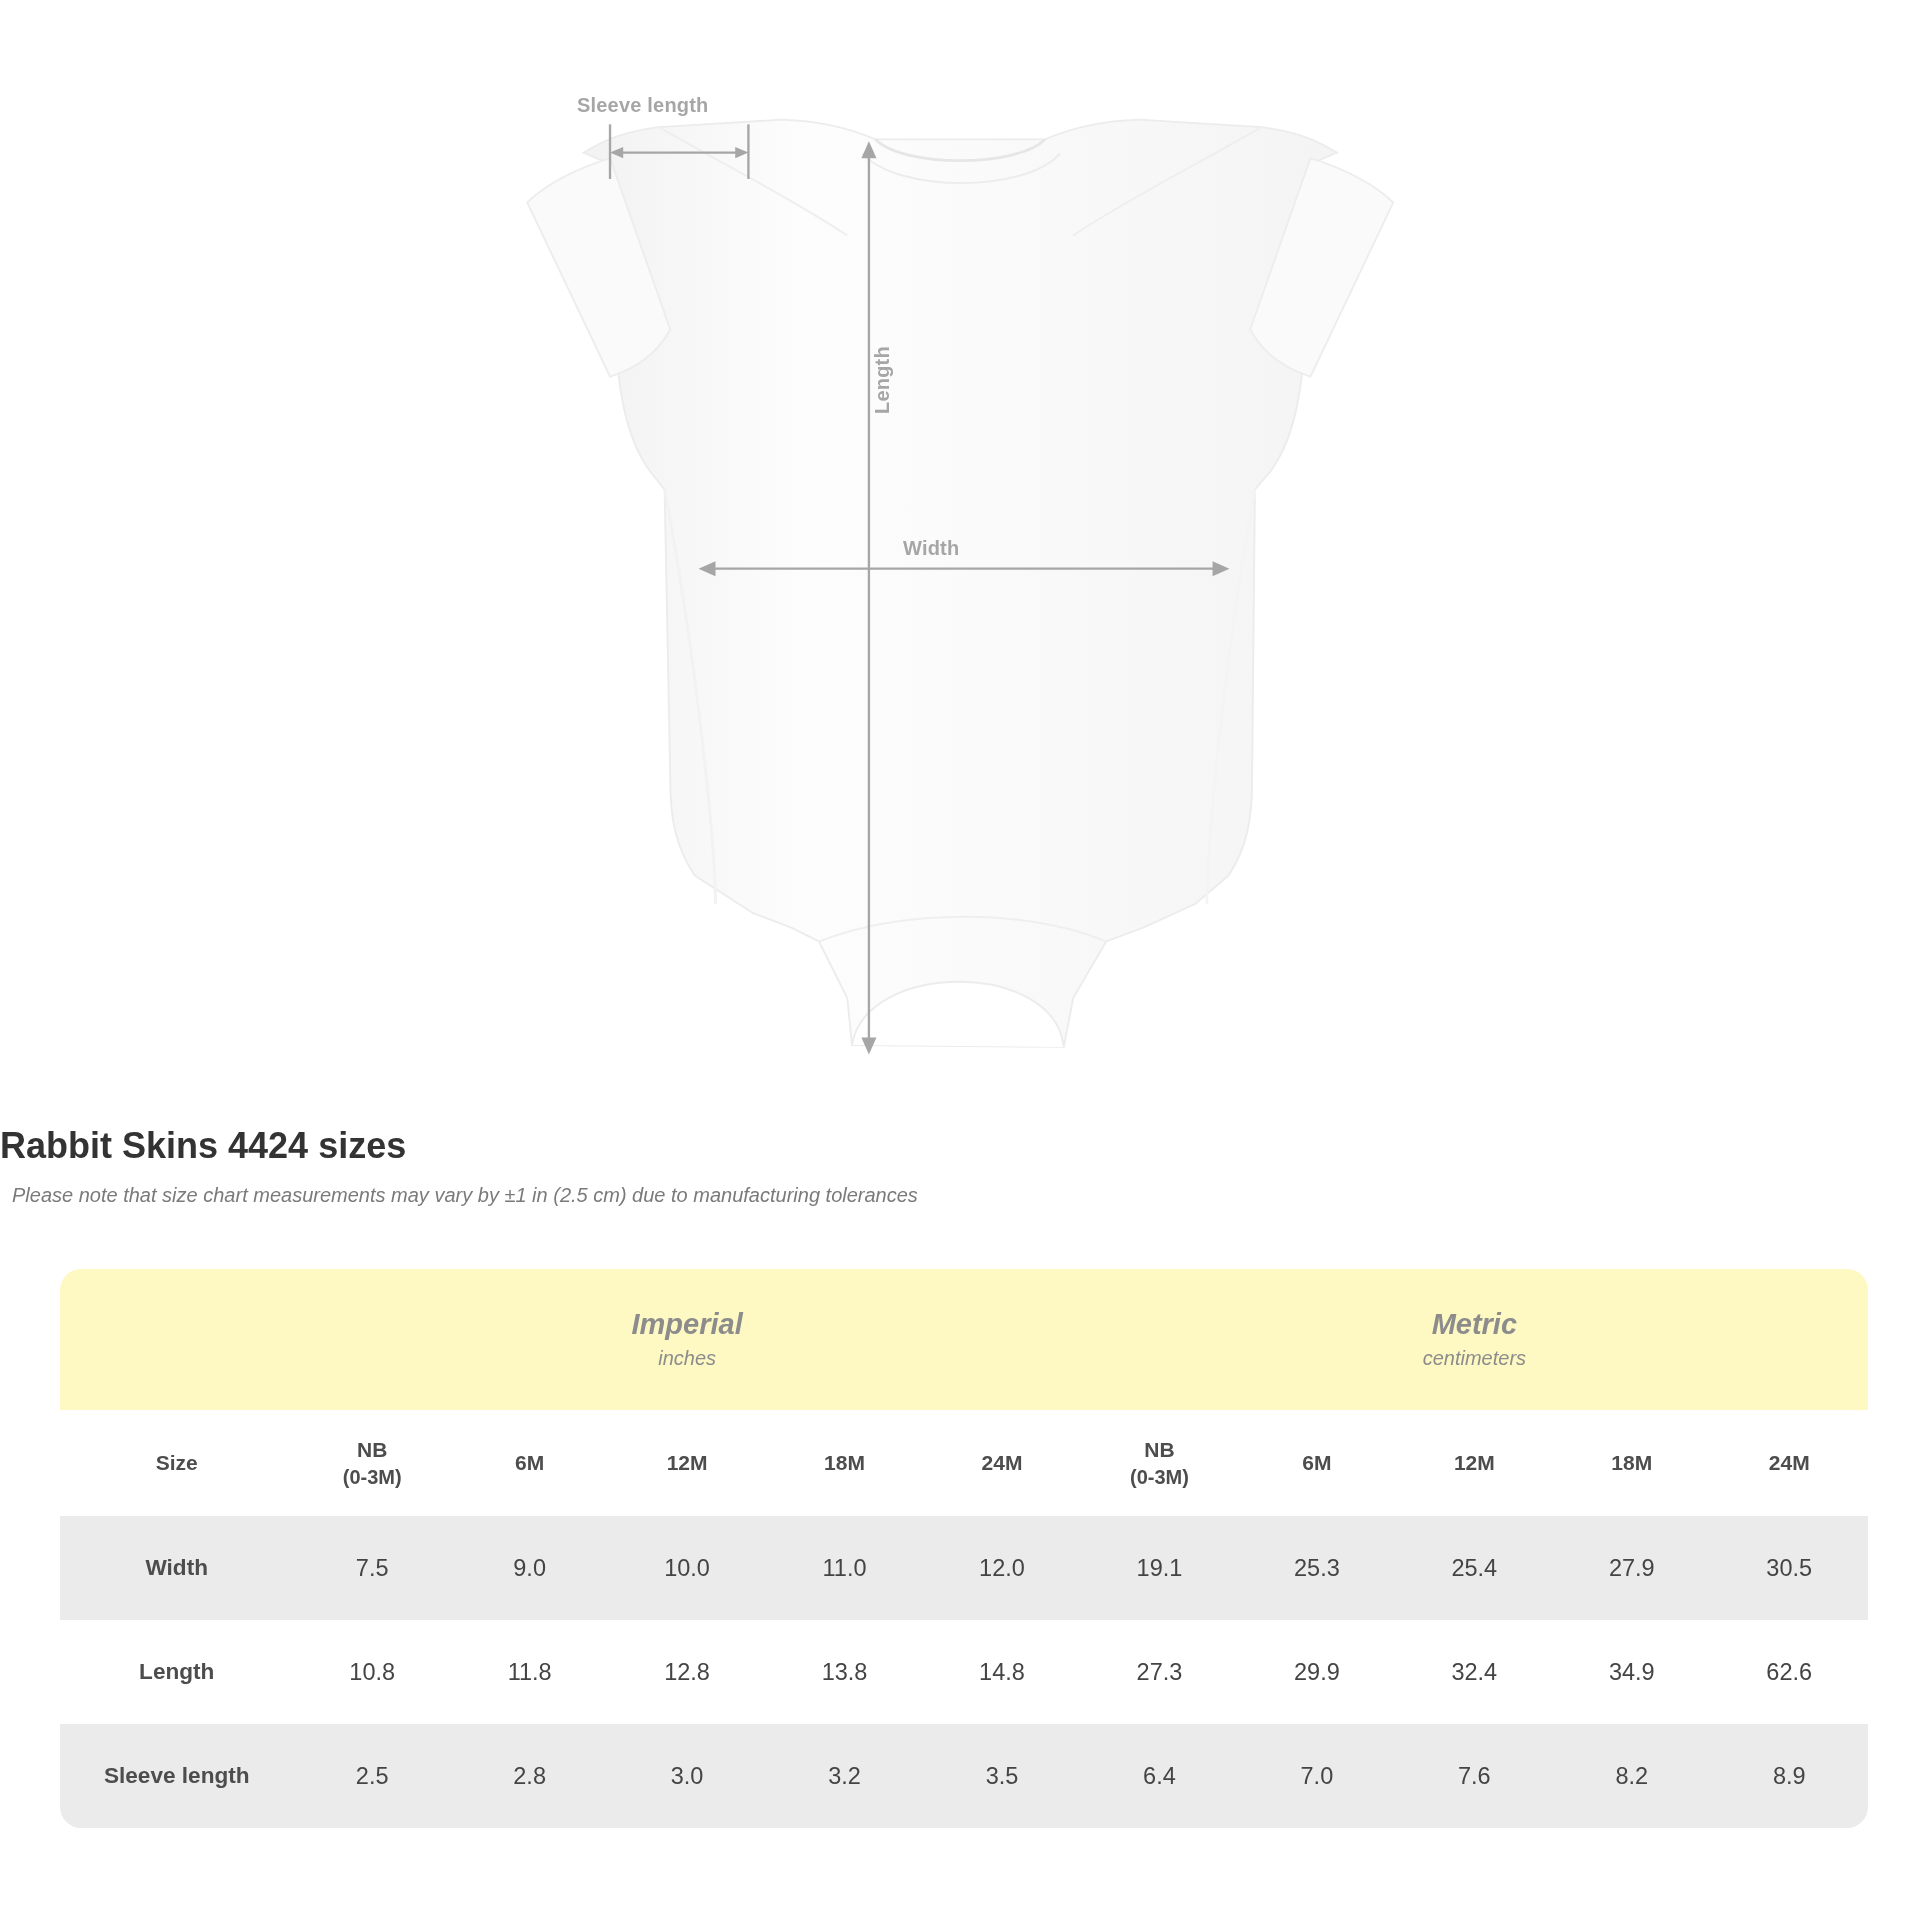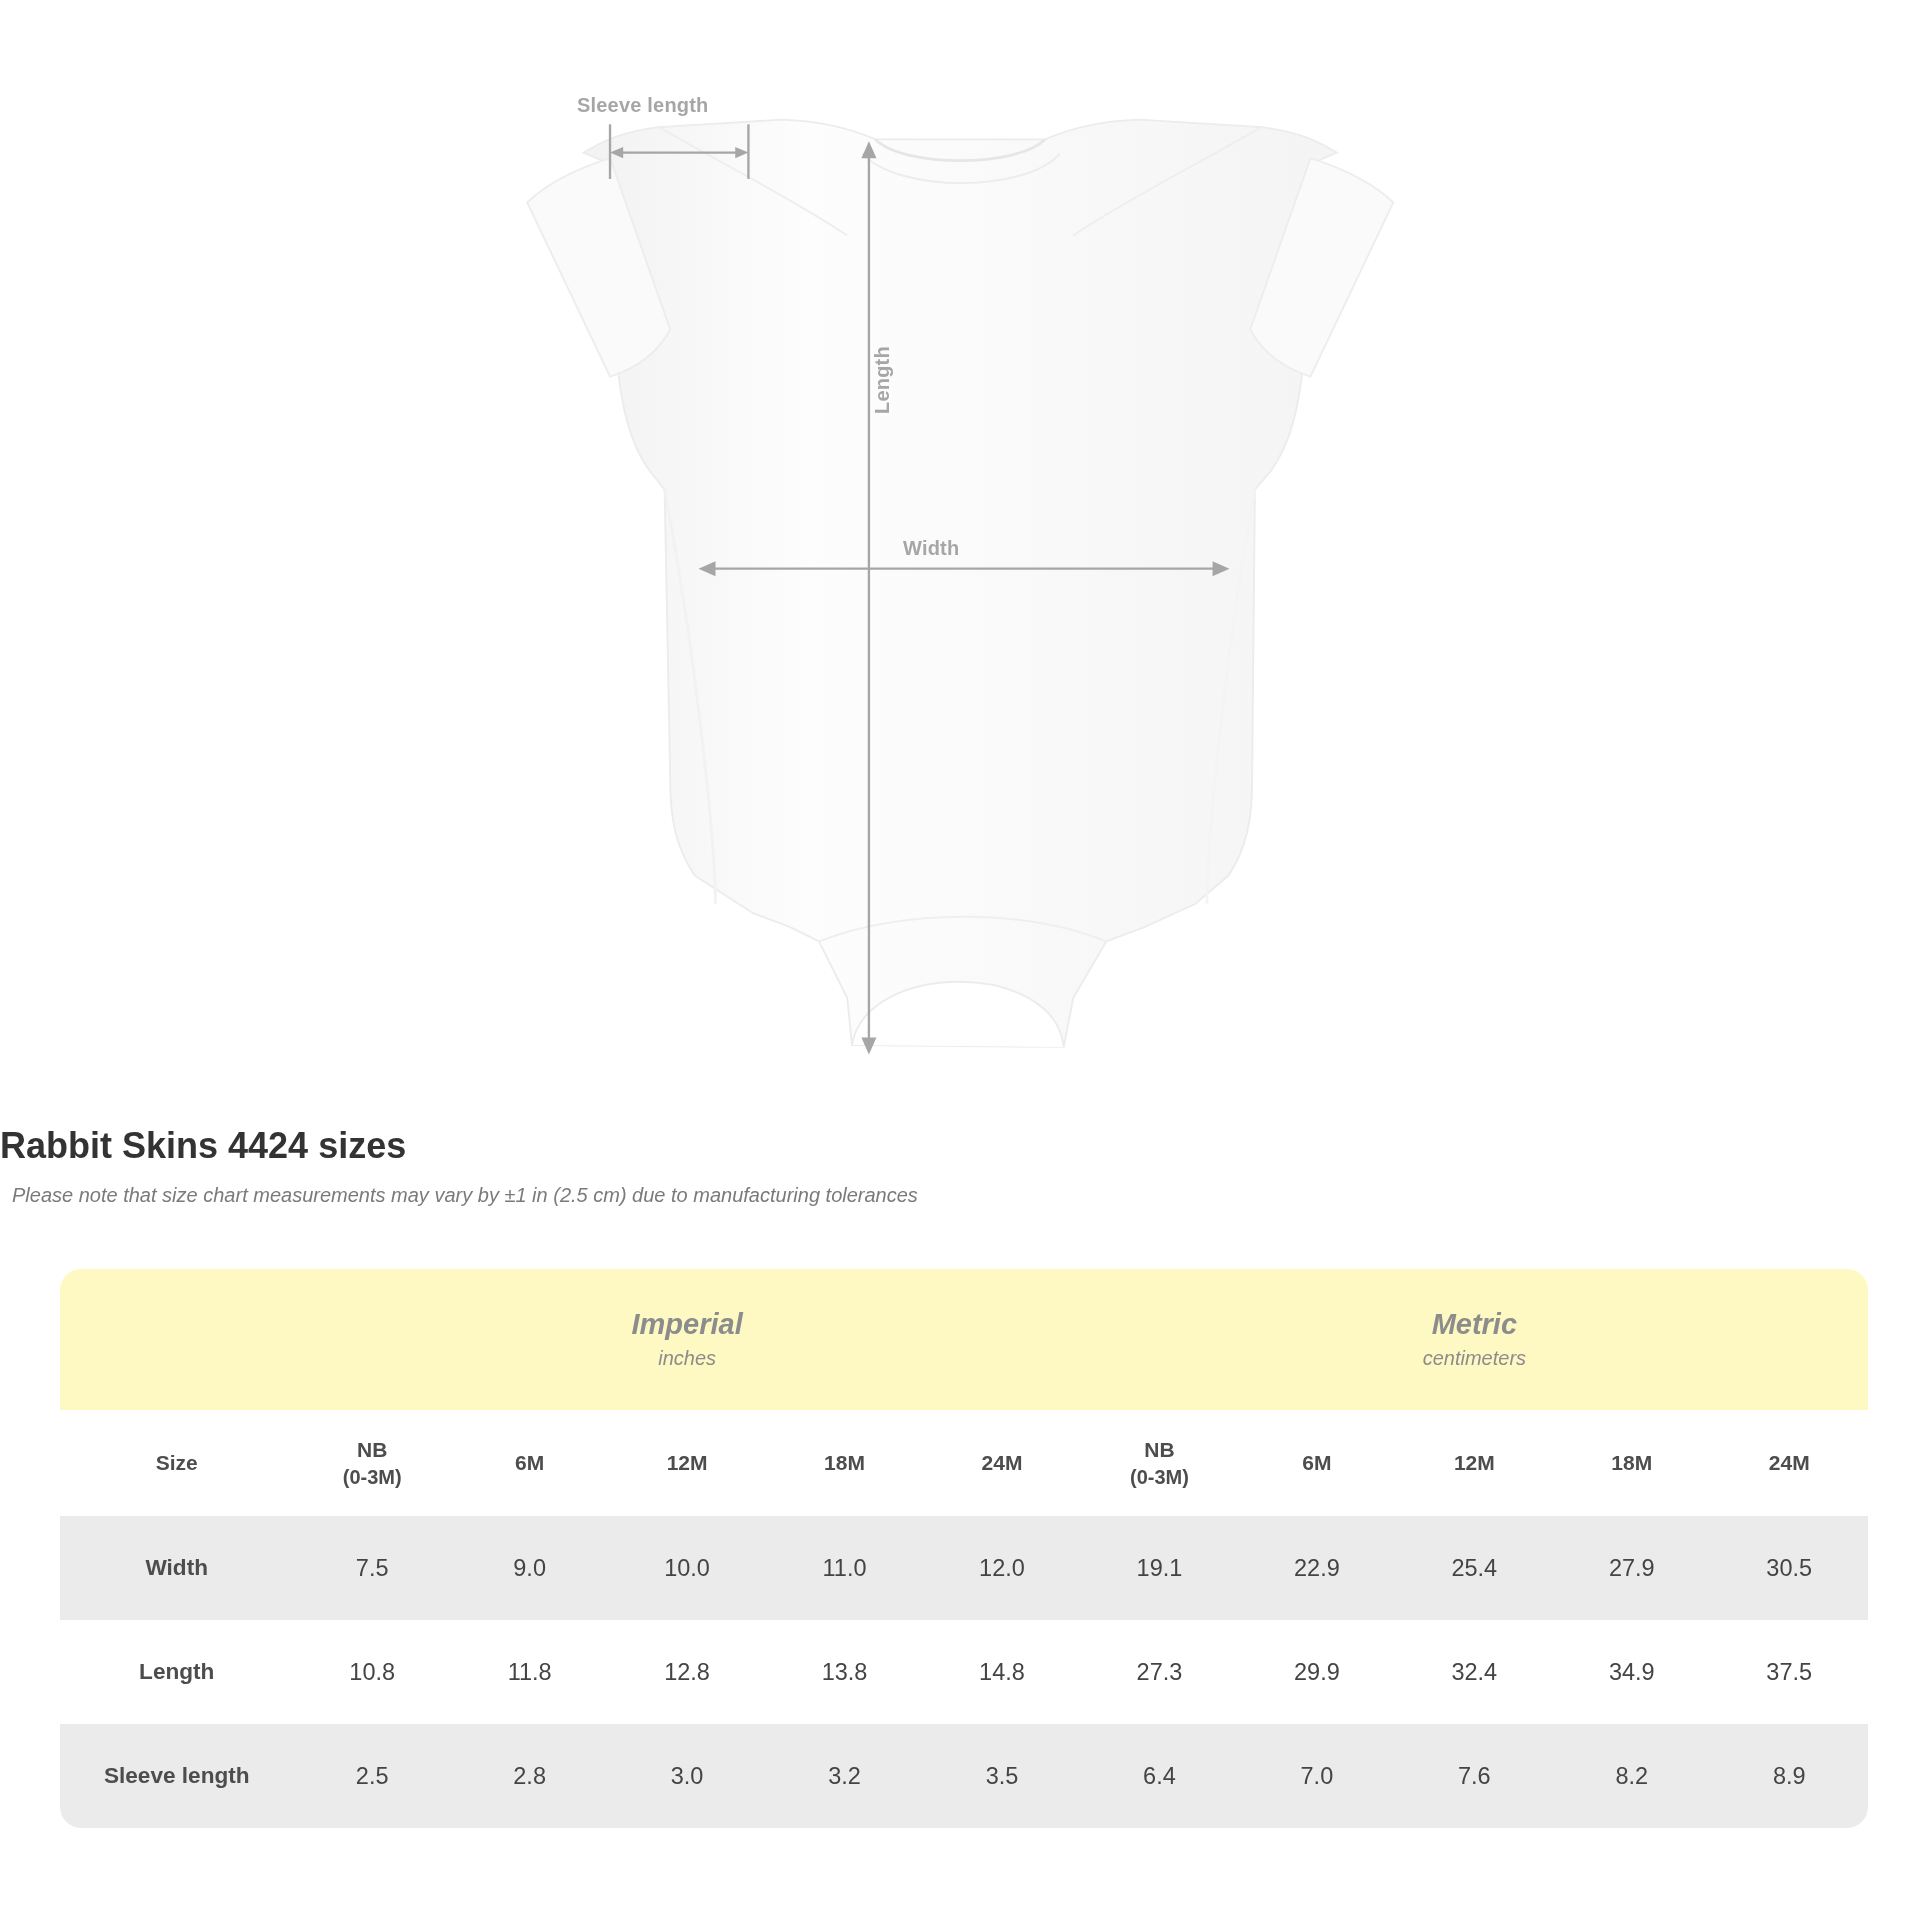--- a/index.html
+++ b/index.html
@@ -301,38 +301,38 @@
         </tr>
 
         <tr class="data-row row-shaded">
           <td class="rowlabel first-cell">Width</td>
           <td class="vline">7.5</td>
           <td class="vline">9.0</td>
           <td class="vline">10.0</td>
           <td class="vline">11.0</td>
           <td class="vline">12.0</td>
           <td class="vline">19.1</td>
-          <td class="vline">22.9</td>
+          <td class="vline">25.3</td>
           <td class="vline">25.4</td>
           <td class="vline">27.9</td>
           <td class="vline last-cell">30.5</td>
         </tr>
 
         <tr class="data-row row-plain">
           <td class="rowlabel first-cell">Length</td>
           <td class="vline">10.8</td>
           <td class="vline">11.8</td>
           <td class="vline">12.8</td>
           <td class="vline">13.8</td>
           <td class="vline">14.8</td>
           <td class="vline">27.3</td>
           <td class="vline">29.9</td>
           <td class="vline">32.4</td>
           <td class="vline">34.9</td>
-          <td class="vline last-cell">37.5</td>
+          <td class="vline last-cell">62.6</td>
         </tr>
 
         <tr class="data-row row-shaded last-row">
           <td class="rowlabel first-cell">Sleeve length</td>
           <td class="vline">2.5</td>
           <td class="vline">2.8</td>
           <td class="vline">3.0</td>
           <td class="vline">3.2</td>
           <td class="vline">3.5</td>
           <td class="vline">6.4</td>

